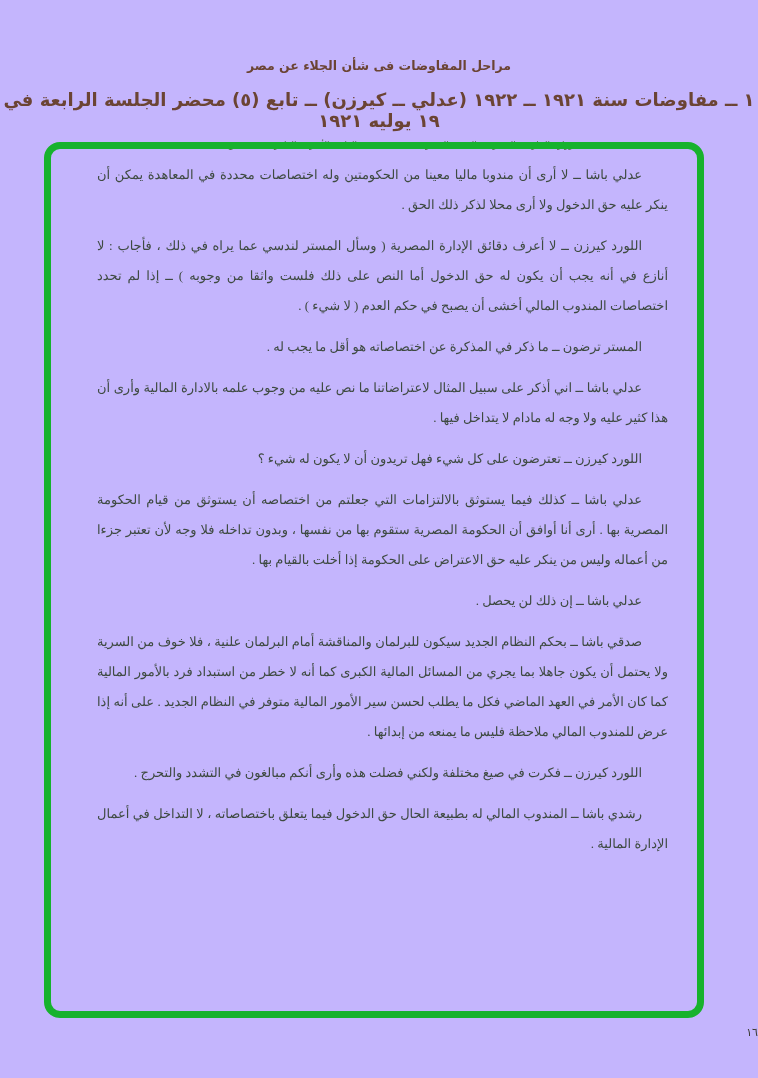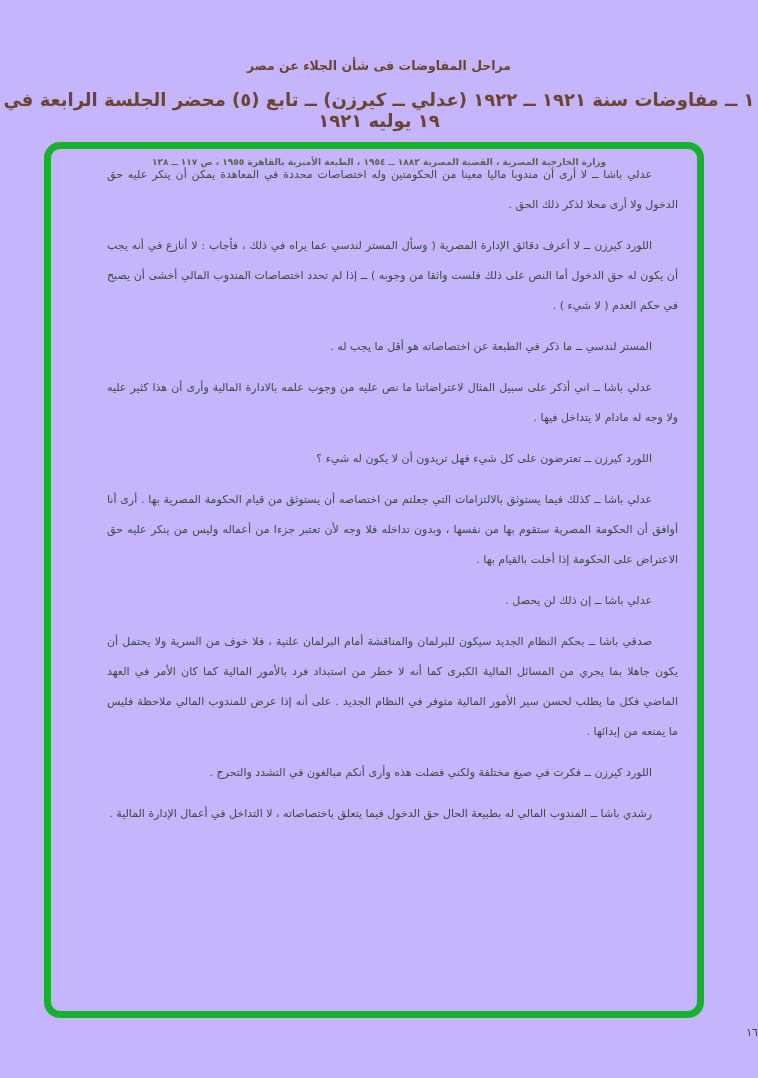--- a/index.html
+++ b/index.html
@@ -10,33 +10,34 @@
   .header { position:absolute; top:58px; left:0; right:0; text-align:center; direction:rtl; }
   .title {
     font-size:12.5px; font-weight:700; letter-spacing:0.5px;
     color:var(--header-text,#6b4434);
   }
   .subtitle {
     margin-top:16px; font-size:18px; font-weight:700;
     color:var(--header-text,#6b4434);
   }
   .source {
-    margin-top:26px; font-size:9px; font-weight:700;
+    margin-top:9px; font-size:9px; font-weight:400;
     color:var(--source-text,#5a6350);
   }
   .highlight-box {
     position:absolute; left:44px; top:142px; width:660px; height:876px;
     border:7px solid var(--accent,#17b22d); border-radius:16px;
     box-sizing:border-box; background:transparent;
   }
   .body-text {
-    position:absolute; left:107px; top:160px; width:571px;
+    position:absolute; left:97px; top:160px; width:571px;
     direction:rtl; text-align:justify; text-justify:inter-word;
-    font-size:11px; line-height:30px;
+    font-size:13px; line-height:30px;
     color:var(--body-text,#3e4a41);
+    font-family:Liberation Serif, serif;
   }
   .para { margin:0 0 11px 0; text-indent:26px; }
   .page-number {
     position:absolute; top:1026px; left:0; right:0; text-align:right;
     font-size:11px; color:var(--page-number-text,#3a3a30);
   }
 </style>
 </head>
 <body>
 
@@ -46,21 +47,21 @@
     <div class="title">مراحل المفاوضات فى شأن الجلاء عن مصر</div>
     <div class="subtitle">١ ــ مفاوضات سنة ١٩٢١ ــ ١٩٢٢ (عدلي ــ كيرزن) ــ تابع (٥) محضر الجلسة الرابعة في ١٩ يوليه ١٩٢١</div>
     <div class="source">وزارة الخارجية المصرية ، القضية المصرية ١٨٨٢ ــ ١٩٥٤ ، الطبعة الأميرية بالقاهرة ١٩٥٥ ، ص ١١٧ ــ ١٢٨</div>
   </div>
 
   <div class="highlight-box"></div>
 
   <div class="body-text">
       <p class="para">عدلي باشا ــ لا أرى أن مندوبا ماليا معينا من الحكومتين وله اختصاصات محددة في المعاهدة يمكن أن ينكر عليه حق الدخول ولا أرى محلا لذكر ذلك الحق .</p>
       <p class="para">اللورد كيرزن ــ لا أعرف دقائق الإدارة المصرية ( وسأل المستر لندسي عما يراه في ذلك ، فأجاب : لا أنازع في أنه يجب أن يكون له حق الدخول أما النص على ذلك فلست واثقا من وجوبه ) ــ إذا لم تحدد اختصاصات المندوب المالي أخشى أن يصبح في حكم العدم ( لا شيء ) .</p>
-      <p class="para">المستر لندسي ــ ما ذكر في الطبعة عن اختصاصاته هو أقل ما يجب له .</p>
+      <p class="para">المستر ترضون ــ ما ذكر في المذكرة عن اختصاصاته هو أقل ما يجب له .</p>
       <p class="para">عدلي باشا ــ اني أذكر على سبيل المثال لاعتراضاتنا ما نص عليه من وجوب علمه بالادارة المالية وأرى أن هذا كثير عليه ولا وجه له مادام لا يتداخل فيها .</p>
       <p class="para">اللورد كيرزن ــ تعترضون على كل شيء فهل تريدون أن لا يكون له شيء ؟</p>
       <p class="para">عدلي باشا ــ كذلك فيما يستوثق بالالتزامات التي جعلتم من اختصاصه أن يستوثق من قيام الحكومة المصرية بها . أرى أنا أوافق أن الحكومة المصرية ستقوم بها من نفسها ، وبدون تداخله فلا وجه لأن تعتبر جزءا من أعماله وليس من ينكر عليه حق الاعتراض على الحكومة إذا أخلت بالقيام بها .</p>
       <p class="para">عدلي باشا ــ إن ذلك لن يحصل .</p>
       <p class="para">صدقي باشا ــ بحكم النظام الجديد سيكون للبرلمان والمناقشة أمام البرلمان علنية ، فلا خوف من السرية ولا يحتمل أن يكون جاهلا بما يجري من المسائل المالية الكبرى كما أنه لا خطر من استبداد فرد بالأمور المالية كما كان الأمر في العهد الماضي فكل ما يطلب لحسن سير الأمور المالية متوفر في النظام الجديد . على أنه إذا عرض للمندوب المالي ملاحظة فليس ما يمنعه من إبدائها .</p>
       <p class="para">اللورد كيرزن ــ فكرت في صيغ مختلفة ولكني فضلت هذه وأرى أنكم مبالغون في التشدد والتحرج .</p>
       <p class="para">رشدي باشا ــ المندوب المالي له بطبيعة الحال حق الدخول فيما يتعلق باختصاصاته ، لا التداخل في أعمال الإدارة المالية .</p>
     </div>
 
   <div class="page-number">١٦</div>

